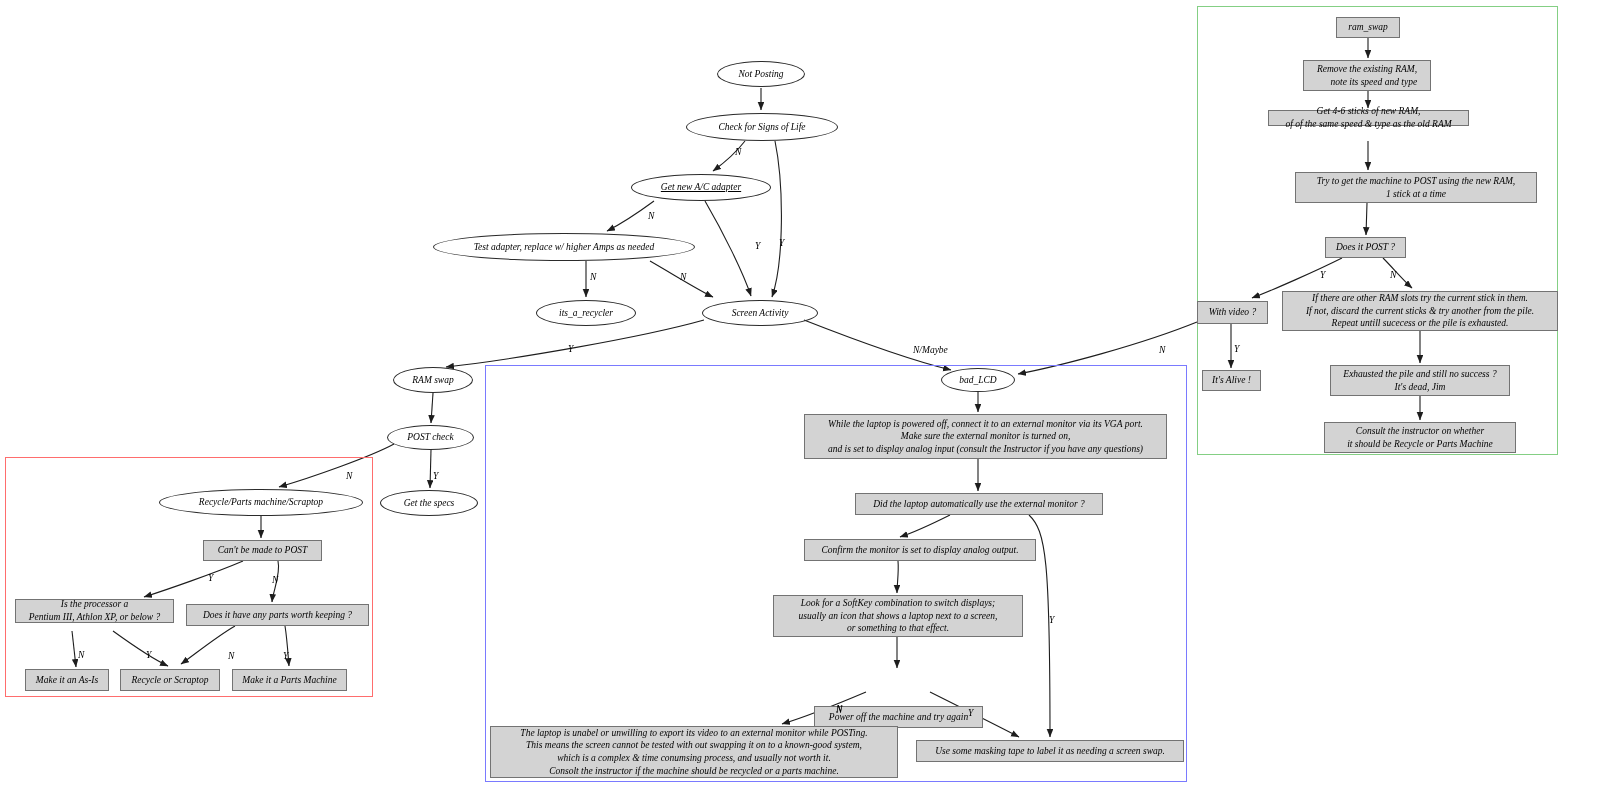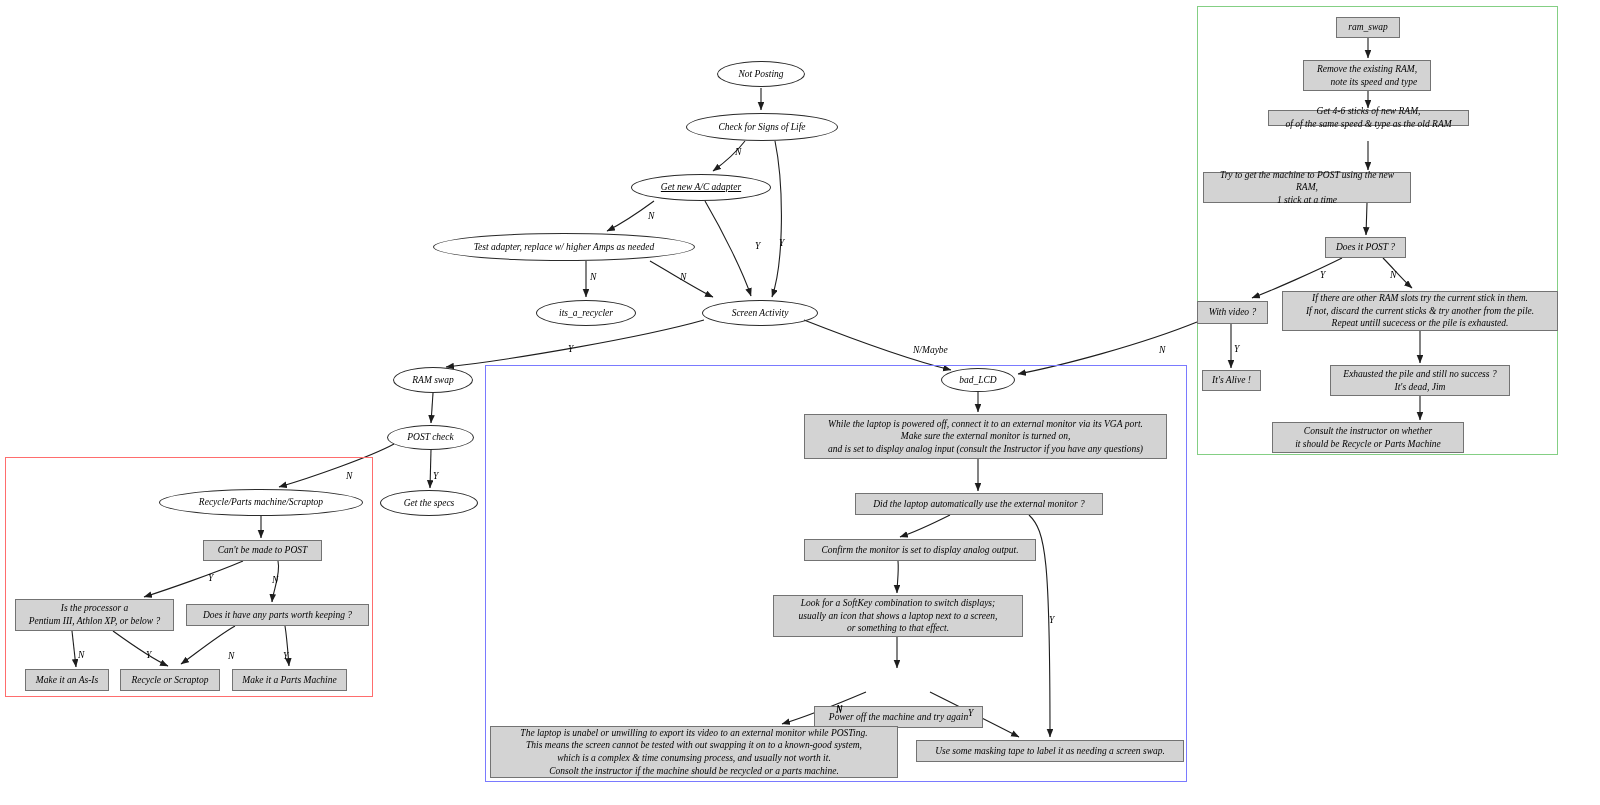--- a/index.html
+++ b/index.html
@@ -129,21 +129,21 @@
     <div class="node ellipse" style="left: 686px; top: 113px; width: 152px; height: 28px; z-index: 3;">Check for Signs of Life</div>
     <div class="node ellipse" style="left: 631px; top: 174px; width: 140px; height: 27px; z-index: 3; text-decoration: underline;">Get new A/C adapter</div>
     <div class="node ellipse" style="left: 433px; top: 233px; width: 262px; height: 28px; z-index: 3;">Test adapter, replace w/ higher Amps as needed</div>
     <div class="node ellipse" style="left: 536px; top: 300px; width: 100px; height: 26px; z-index: 3;">its_a_recycler</div>
     <div class="node ellipse" style="left: 702px; top: 300px; width: 116px; height: 26px; z-index: 3;">Screen Activity</div>
     <div class="node ellipse" style="left: 393px; top: 367px; width: 80px; height: 26px; z-index: 3;">RAM swap</div>
     <div class="node ellipse" style="left: 387px; top: 425px; width: 87px; height: 25px; z-index: 3;">POST check</div>
     <div class="node ellipse" style="left: 380px; top: 490px; width: 98px; height: 26px; z-index: 3;">Get the specs</div>
     <div class="node ellipse" style="left: 159px; top: 489px; width: 204px; height: 27px; z-index: 3;">Recycle/Parts machine/Scraptop</div>
     <div class="node box" style="left: 203px; top: 540px; width: 119px; height: 21px; z-index: 3;">Can't be made to POST</div>
-    <div class="node box" style="left: 15px; top: 599px; width: 159px; height: 32px; z-index: 3;">Is the processor a
+    <div class="node box" style="left: 15px; top: 599px; width: 159px; height: 24px; z-index: 3;">Is the processor a
 Pentium III, Athlon XP, or below ?</div>
     <div class="node box" style="left: 186px; top: 604px; width: 183px; height: 22px; z-index: 3;">Does it have any parts worth keeping ?</div>
     <div class="node box" style="left: 25px; top: 669px; width: 84px; height: 22px; z-index: 3;">Make it an As-Is</div>
     <div class="node box" style="left: 120px; top: 669px; width: 100px; height: 22px; z-index: 3;">Recycle or Scraptop</div>
     <div class="node box" style="left: 232px; top: 669px; width: 115px; height: 22px; z-index: 3;">Make it a Parts Machine</div>
     <div class="node ellipse" style="left: 941px; top: 368px; width: 74px; height: 24px; z-index: 3; text-align: center;">bad_LCD</div>
     <div class="node box" style="left: 804px; top: 414px; width: 363px; height: 45px; z-index: 3;">While the laptop is powered off, connect it to an external monitor via its VGA port.
 Make sure the external monitor is turned on,
 and is set to display analog input (consult the Instructor if you have any questions)</div>
     <div class="node box" style="left: 855px; top: 493px; width: 248px; height: 22px; z-index: 3;">Did the laptop automatically use the external monitor ?</div>
@@ -155,31 +155,31 @@
     <div class="node box" style="left: 490px; top: 726px; width: 408px; height: 52px; z-index: 3;">The laptop is unabel or unwilling to export its video to an external monitor while POSTing.
 This means the screen cannot be tested with out swapping it on to a known-good system,
 which is a complex &amp; time conumsing process, and usually not worth it.
 Consolt the instructor if the machine should be recycled or a parts machine.</div>
     <div class="node box" style="left: 916px; top: 740px; width: 268px; height: 22px; z-index: 3;">Use some masking tape to label it as needing a screen swap.</div>
     <div class="node box" style="left: 1336px; top: 17px; width: 64px; height: 21px; z-index: 3;">ram_swap</div>
     <div class="node box" style="left: 1303px; top: 60px; width: 128px; height: 31px; z-index: 3; text-align: right;">Remove the existing RAM,
 note its speed and type</div>
     <div class="node box" style="left: 1268px; top: 110px; width: 201px; height: 16px; z-index: 3;">Get 4-6 sticks of new RAM,
 of of the same speed &amp; type as the old RAM</div>
-    <div class="node box" style="left: 1203px; top: 172px; width: 208px; height: 31px; z-index: 3;">Try to get the machine to POST using the new RAM,
+    <div class="node box" style="left: 1295px; top: 172px; width: 242px; height: 31px; z-index: 3;">Try to get the machine to POST using the new RAM,
 1 stick at a time</div>
     <div class="node box" style="left: 1325px; top: 237px; width: 81px; height: 21px; z-index: 3;">Does it POST ?</div>
     <div class="node box" style="left: 1197px; top: 301px; width: 71px; height: 23px; z-index: 3;">With video ?</div>
     <div class="node box" style="left: 1282px; top: 291px; width: 276px; height: 40px; z-index: 3;">If there are other RAM slots try the current stick in them.
 If not, discard the current sticks &amp; try another from the pile.
 Repeat untill sucecess or the pile is exhausted.</div>
     <div class="node box" style="left: 1202px; top: 370px; width: 59px; height: 21px; z-index: 3;">It's Alive !</div>
     <div class="node box" style="left: 1330px; top: 365px; width: 180px; height: 31px; z-index: 3;">Exhausted the pile and still no success ?
 It's dead, Jim</div>
-    <div class="node box" style="left: 1272px; top: 422px; width: 192px; height: 31px; z-index: 3;">Consult the instructor on whether
+    <div class="node box" style="left: 1324px; top: 422px; width: 192px; height: 31px; z-index: 3;">Consult the instructor on whether
 it should be Recycle or Parts Machine</div>
     <div class="elabel" style="left: 735px; top: 147px; z-index: 4;">N</div>
     <div class="elabel" style="left: 779px; top: 238px; z-index: 4;">Y</div>
     <div class="elabel" style="left: 648px; top: 211px; z-index: 4;">N</div>
     <div class="elabel" style="left: 755px; top: 241px; z-index: 4;">Y</div>
     <div class="elabel" style="left: 590px; top: 272px; z-index: 4;">N</div>
     <div class="elabel" style="left: 680px; top: 272px; z-index: 4;">N</div>
     <div class="elabel" style="left: 568px; top: 344px; z-index: 4;">Y</div>
     <div class="elabel" style="left: 913px; top: 345px; z-index: 4;">N/Maybe</div>
     <div class="elabel" style="left: 1159px; top: 345px; z-index: 4;">N</div>

